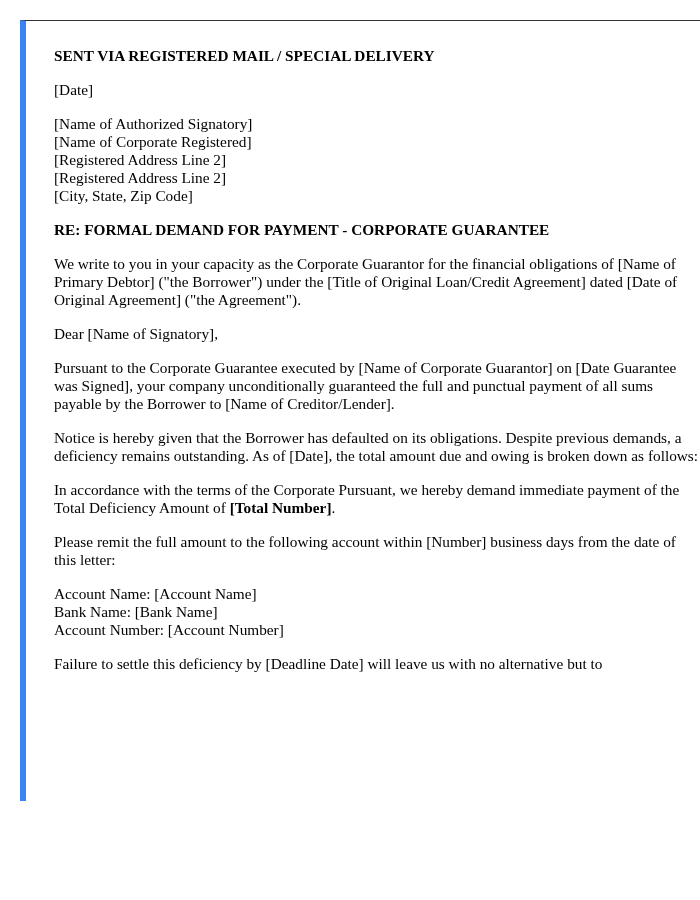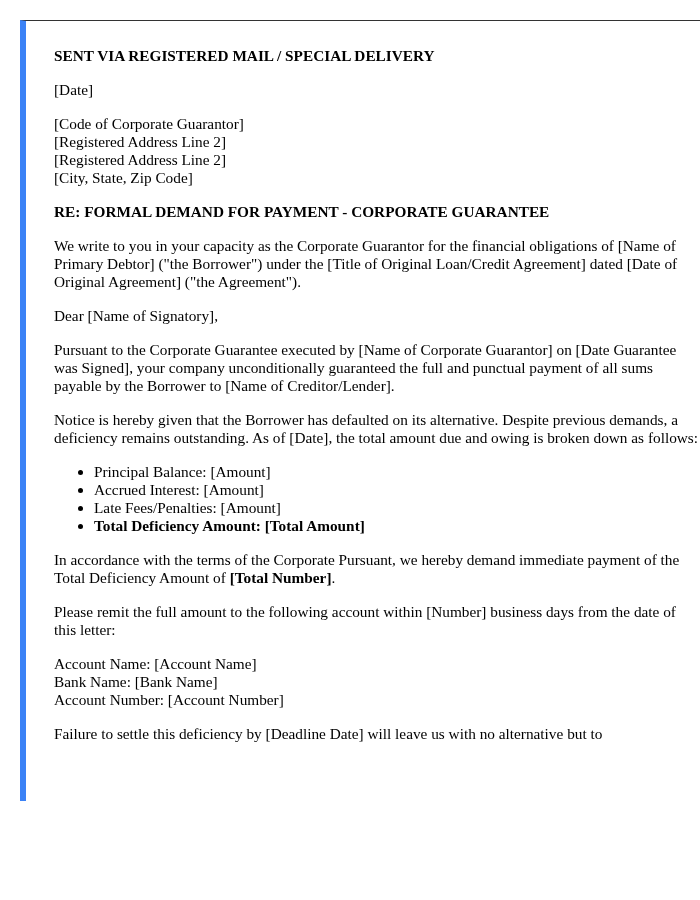--- a/index.html
+++ b/index.html
@@ -21,38 +21,33 @@
   .bold { font-weight: bold; }
 </style>
 </head>
 <body>
 
 <div class="page">
   <p class="heading">SENT VIA REGISTERED MAIL / SPECIAL DELIVERY</p>
   <p>[Date]</p>
 
   <div class="address">
-    <p>[Code of Corporate Guarantor]</p>
+    <p>[Name of Authorized Signatory]</p>
+    <p>[Name of Corporate Registered]</p>
     <p>[Registered Address Line 2]</p>
     <p>[Registered Address Line 2]</p>
     <p>[City, State, Zip Code]</p>
   </div>
 
   <p class="heading">RE: FORMAL DEMAND FOR PAYMENT - CORPORATE GUARANTEE</p>
   <p>We write to you in your capacity as the Corporate Guarantor for the financial obligations of [Name of Primary Debtor] ("the Borrower") under the [Title of Original Loan/Credit Agreement] dated [Date of Original Agreement] ("the Agreement").</p>
   <p>Dear [Name of Signatory],</p>
   <p>Pursuant to the Corporate Guarantee executed by [Name of Corporate Guarantor] on [Date Guarantee was Signed], your company unconditionally guaranteed the full and punctual payment of all sums payable by the Borrower to [Name of Creditor/Lender].</p>
-  <p>Notice is hereby given that the Borrower has defaulted on its alternative. Despite previous demands, a deficiency remains outstanding. As of [Date], the total amount due and owing is broken down as follows:</p>
+  <p>Notice is hereby given that the Borrower has defaulted on its obligations. Despite previous demands, a deficiency remains outstanding. As of [Date], the total amount due and owing is broken down as follows:</p>
 
-  <ul>
-    <li>Principal Balance: [Amount]</li>
-    <li>Accrued Interest: [Amount]</li>
-    <li>Late Fees/Penalties: [Amount]</li>
-    <li class="bold">Total Deficiency Amount: [Total Amount]</li>
-  </ul>
 
   <p><span>In accordance with the terms of the Corporate Pursuant, we hereby demand immediate payment of the Total Deficiency Amount of </span><span class="bold">[Total Number]</span><span>.</span></p>
 
   <p>Please remit the full amount to the following account within [Number] business days from the date of this letter:</p>
 
   <div class="bank">
     <p>Account Name: [Account Name]</p>
     <p>Bank Name: [Bank Name]</p>
     <p>Account Number: [Account Number]</p>
   </div>

